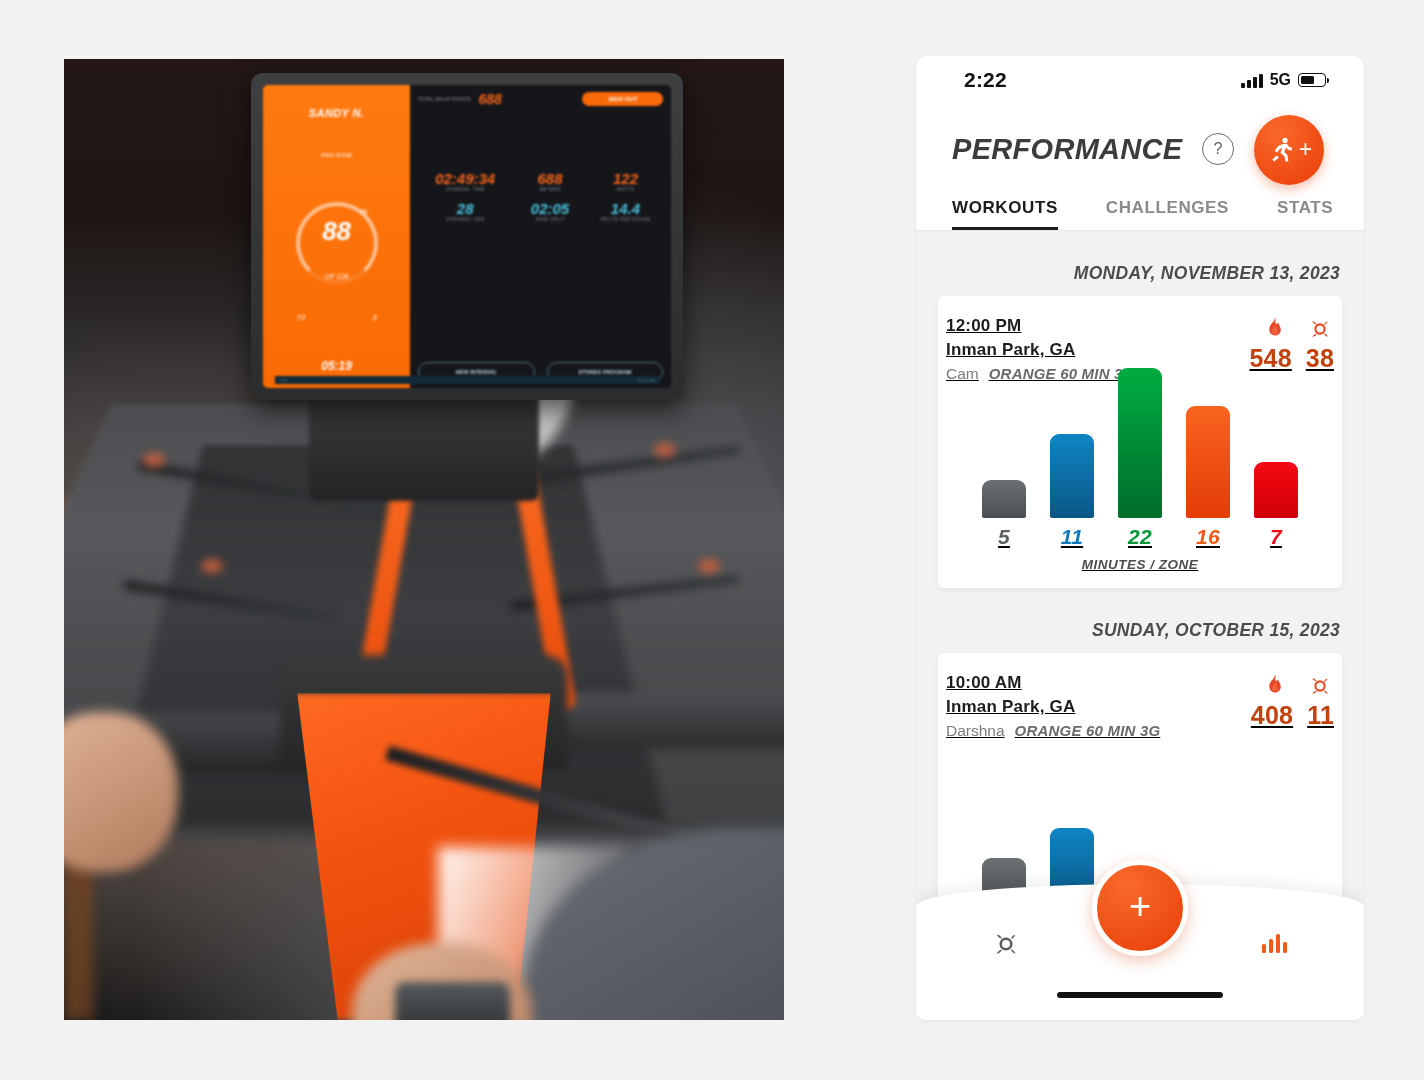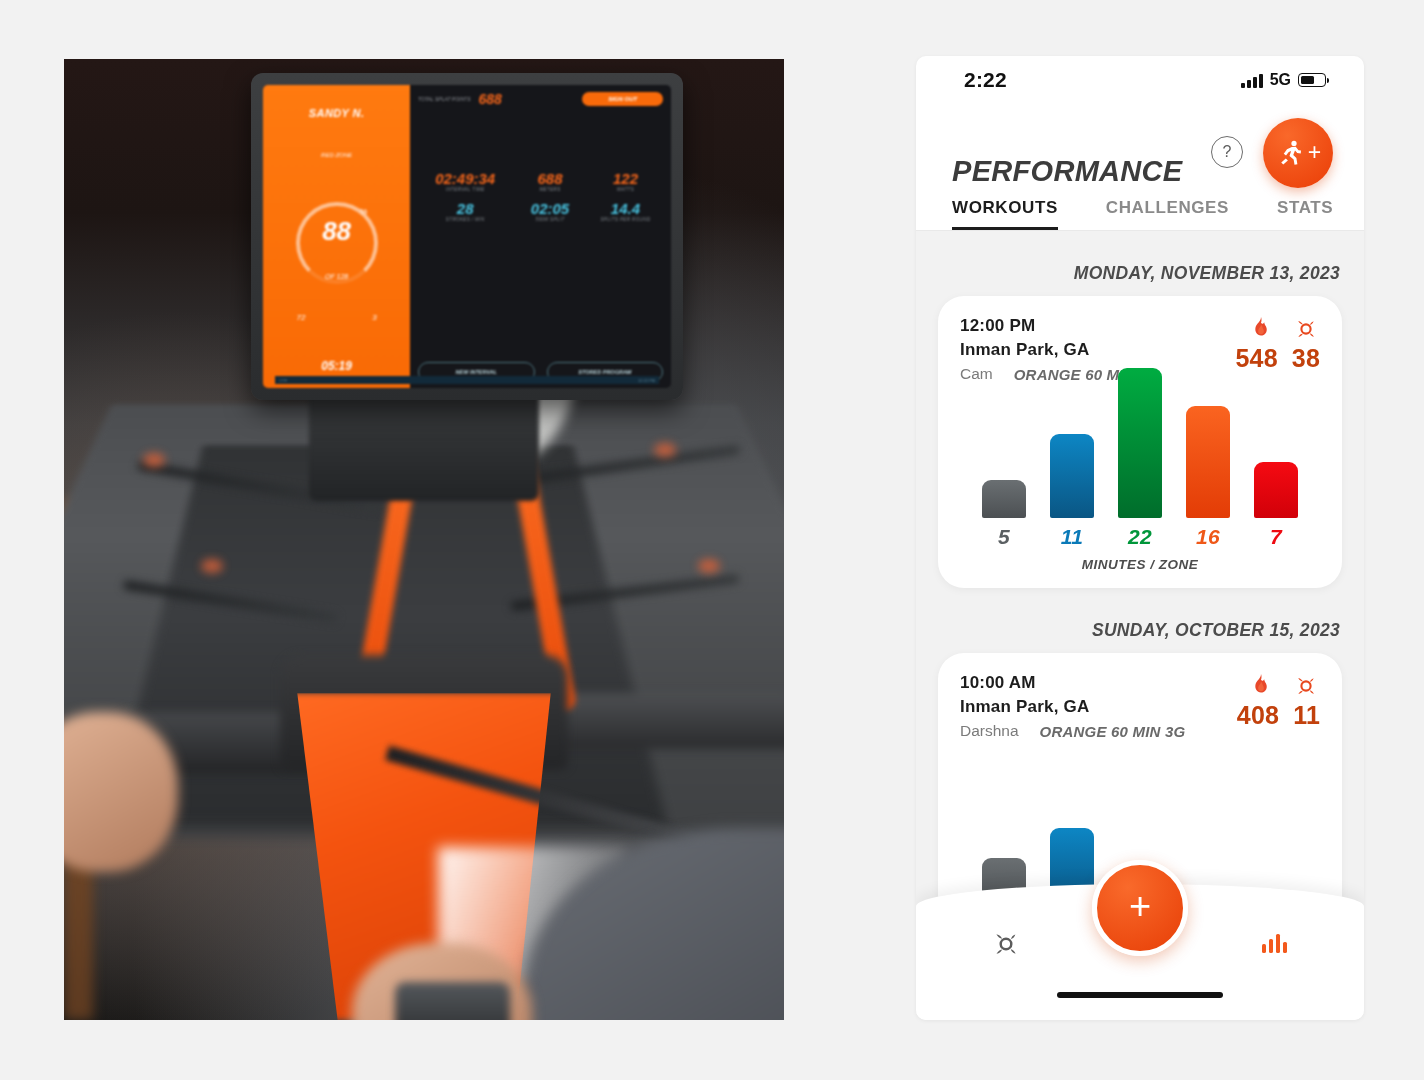--- a/index.html
+++ b/index.html
@@ -206,21 +206,21 @@
     width:28px;height:14px;border:1.6px solid #111;border-radius:4px;
     position:relative;padding:1.6px;box-sizing:border-box;
   }
   .batt::after{
     content:"";position:absolute;right:-4px;top:4px;width:2.2px;height:5px;
     background:#111;border-radius:0 2px 2px 0;
   }
   .batt b{display:block;height:100%;width:60%;background:#111;border-radius:1.5px;}
 
   .appbar{
-    display:flex;align-items:flex-end;padding:6px 35px 0 36px;height:84px;box-sizing:border-box;
+    display:flex;align-items:center;padding:6px 44px 0 36px;height:84px;box-sizing:border-box;
   }
   .app-title{
     font-size:29px;font-weight:bold;font-style:italic;color:#3c3c3c;letter-spacing:.3px;
   }
   .appbar-actions{margin-left:auto;display:flex;align-items:center;gap:20px;}
   .help-btn{
     width:30px;height:30px;border-radius:50%;border:1.6px solid #6d6d6d;
     display:flex;align-items:center;justify-content:center;
     font-size:16px;color:#5d5d5d;
   }
@@ -246,27 +246,28 @@
 
   .feed{
     background:#f2f2f2;padding:0 22px 0;box-sizing:border-box;
     height:782px;overflow:hidden;position:relative;
   }
   .date-head{
     text-align:right;font-style:italic;font-weight:bold;font-size:17.5px;
     color:#4c4c4c;letter-spacing:.3px;padding:32px 2px 12px 0;
   }
   .card{
-    background:#fff;border-radius:26px;padding:20px 22px 16px;
+    background:#fff;border-radius:6px;padding:20px 8px 16px;
     box-shadow:0 2px 8px rgba(0,0,0,.05);
+    text-decoration:underline;
   }
   .card-head{display:flex;align-items:flex-start;}
   .c-time{font-size:17px;font-weight:bold;color:#1d1d1d;letter-spacing:.2px;}
   .c-loc{font-size:17px;font-weight:bold;color:#1d1d1d;margin-top:4px;letter-spacing:.2px;}
-  .c-meta{margin-top:5px;display:flex;align-items:flex-end;gap:21px;}
+  .c-meta{margin-top:5px;display:flex;align-items:flex-start;gap:10px;}
   .c-coach{font-size:15.5px;color:#7b7b7b;}
   .c-class{font-size:15px;color:#6a6a6a;font-style:italic;font-weight:bold;letter-spacing:.2px;}
   .c-stats{margin-left:auto;text-align:right;}
   .c-icons{display:flex;justify-content:flex-end;gap:22px;padding-right:2px;}
   .c-nums{display:flex;justify-content:flex-end;gap:14px;margin-top:2px;}
   .c-num{font-size:25px;font-weight:bold;color:#c2410c;letter-spacing:.2px;}
 
   .chart{margin-top:16px;display:flex;align-items:flex-end;justify-content:center;gap:24px;height:150px;}
   .zone{display:flex;flex-direction:column;align-items:center;width:44px;}
   .bar{width:44px;border-radius:9px 9px 2px 2px;}

